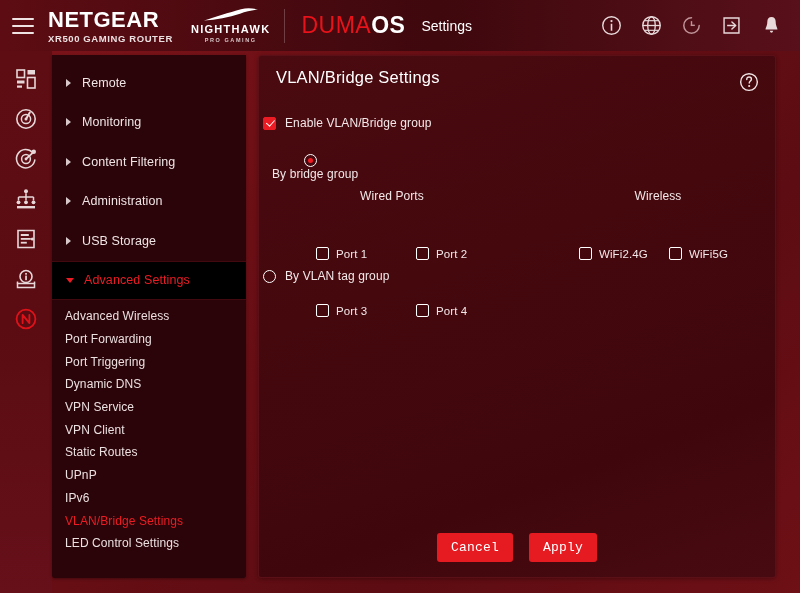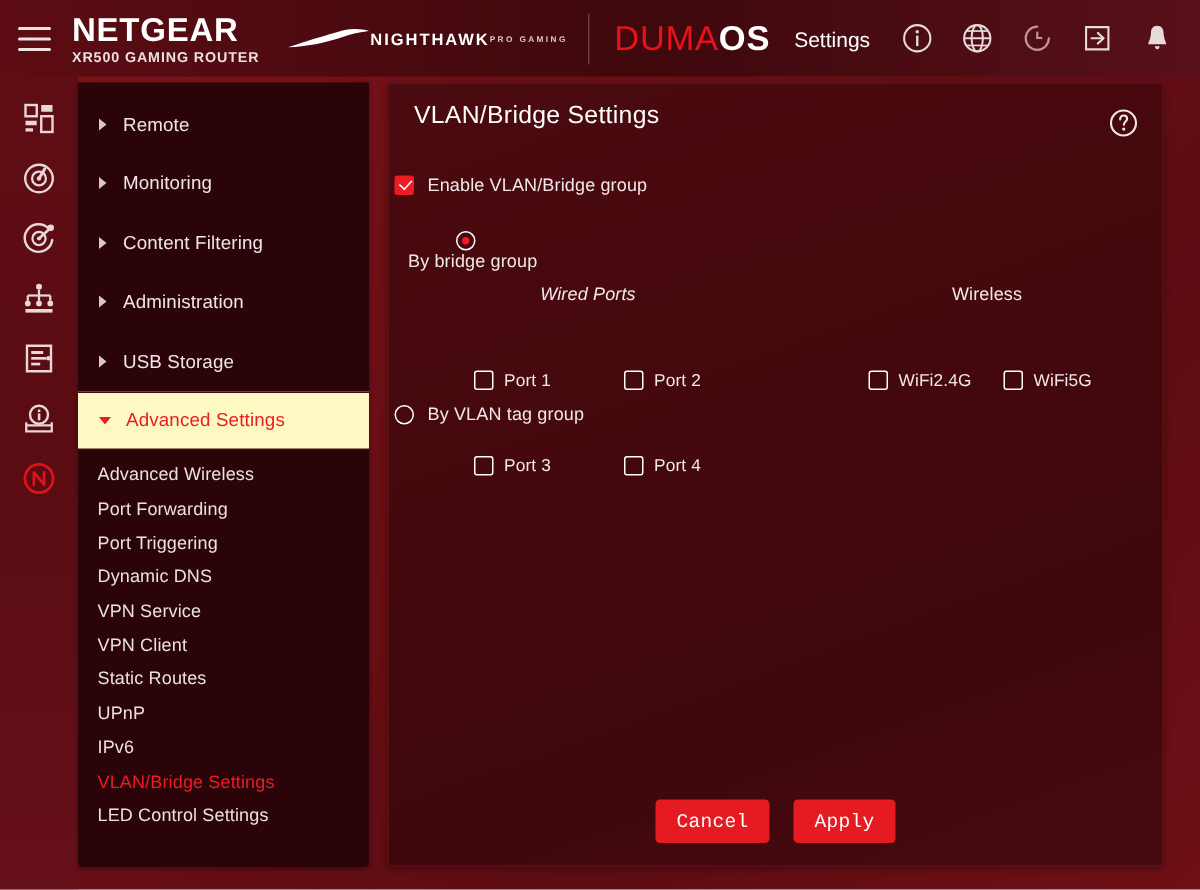--- a/index.html
+++ b/index.html
@@ -68,20 +68,21 @@
   .brand-model {
     font-size: 9.5px;
     font-weight: bold;
     letter-spacing: 0.6px;
     line-height: 12px;
     color: #ece0e1;
     margin-top: 1px;
   }
   .nighthawk-block {
     display: flex;
+    flex-direction: column;
     align-items: center;
     flex: none;
     margin-right: 14px;
     padding-top: 2px;
   }
   .nh-swoosh {
     width: 56px;
     height: 14px;
     margin-bottom: 1px;
   }
@@ -187,21 +188,21 @@
     border-bottom: 4px solid transparent;
     margin-right: 11px;
     flex: none;
   }
   .menu-item .label {
     font-size: 12.5px;
     color: #f0e4e5;
     letter-spacing: 0.1px;
   }
   .menu-item.active {
-    background: #fef9c3;
+    background: #000000;
     border-top: 1px solid #420a0f;
     border-bottom: 1px solid #420a0f;
   }
   .menu-item.active .arrow {
     border-left: none;
     border-top: 5px solid #ed1c24;
     border-left: 4px solid transparent;
     border-right: 4px solid transparent;
     border-bottom: none;
     margin-right: 10px;
@@ -345,21 +346,21 @@
     top: 133px;
     width: 180px;
   }
   .group-title {
     font-size: 12px;
     color: #f3e8e9;
     text-align: center;
     margin-bottom: 12px;
     letter-spacing: 0.1px;
   }
-  .group-wired .group-title { padding-right: 48px; font-style: italic; }
+  .group-wired .group-title { padding-right: 48px; }
   .group-wireless .group-title { padding-right: 22px; }
   .opt-grid {
     display: flex;
     flex-wrap: wrap;
   }
   .opt-cell {
     width: 50%;
     display: flex;
     align-items: center;
     margin-bottom: 12px;

